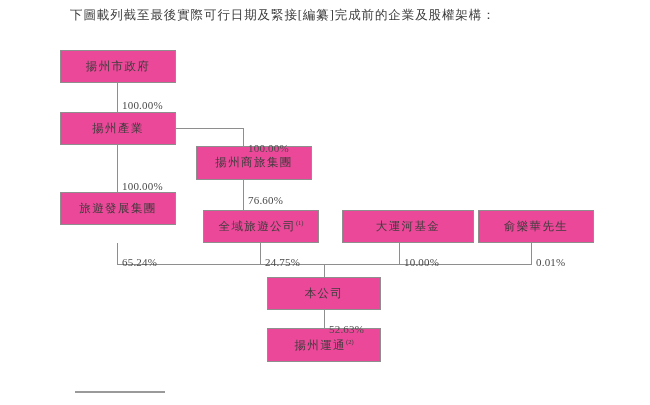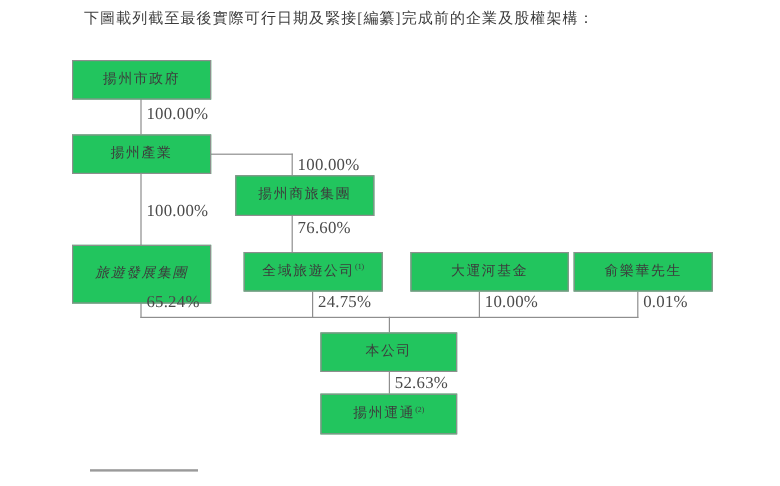--- a/index.html
+++ b/index.html
@@ -32,21 +32,21 @@
     line-height: 18px;
     letter-spacing: 0.9px;
     color: #3c3c3c;
     white-space: nowrap;
   }
 
   .node-box {
     position: absolute;
     box-sizing: border-box;
     border: 1px solid #8e8e8e;
-    background: #22c55e;
+    background: #ec4899;
     display: flex;
     align-items: center;
     justify-content: center;
     z-index: 3;
   }
   .node-label {
     font-size: 11.5px;
     letter-spacing: 1.4px;
     color: #3c3c3c;
     white-space: nowrap;
@@ -61,26 +61,27 @@
   .edge {
     position: absolute;
     background: #8e8e8e;
     z-index: 1;
   }
   .edge-v { width: 1px; }
   .edge-h { height: 1px; }
 
   .pct-label {
     position: absolute;
-    font-size: 14px;
+    font-size: 11px;
     letter-spacing: 0.2px;
     color: #4a4a4a;
     white-space: nowrap;
     z-index: 4;
     font-family: "Liberation Serif", "DejaVu Serif", serif;
+    margin-top: 11px;
   }
 
   .footnote-rule {
     position: absolute;
     left: 75px;
     top: 391px;
     width: 90px;
     height: 2px;
     background: #9a9a9a;
   }
@@ -129,21 +130,21 @@
   </div>
 
   <div class="node-box" style="left:60px; top:112px; width:116px; height:33px;">
     <span class="node-label">揚州產業</span>
   </div>
 
   <div class="node-box" style="left:196px; top:146px; width:116px; height:34px;">
     <span class="node-label">揚州商旅集團</span>
   </div>
 
-  <div class="node-box" style="left:60px; top:204px; width:116px; height:49px;font-style:italic;">
+  <div class="node-box" style="left:60px; top:192px; width:116px; height:33px;">
     <span class="node-label">旅遊發展集團</span>
   </div>
 
   <div class="node-box" style="left:203px; top:210px; width:116px; height:33px;">
     <span class="node-label"><span>全域旅遊公司</span><span class="sup">(1)</span></span>
   </div>
 
   <div class="node-box" style="left:342px; top:210px; width:132px; height:33px;">
     <span class="node-label">大運河基金</span>
   </div>

